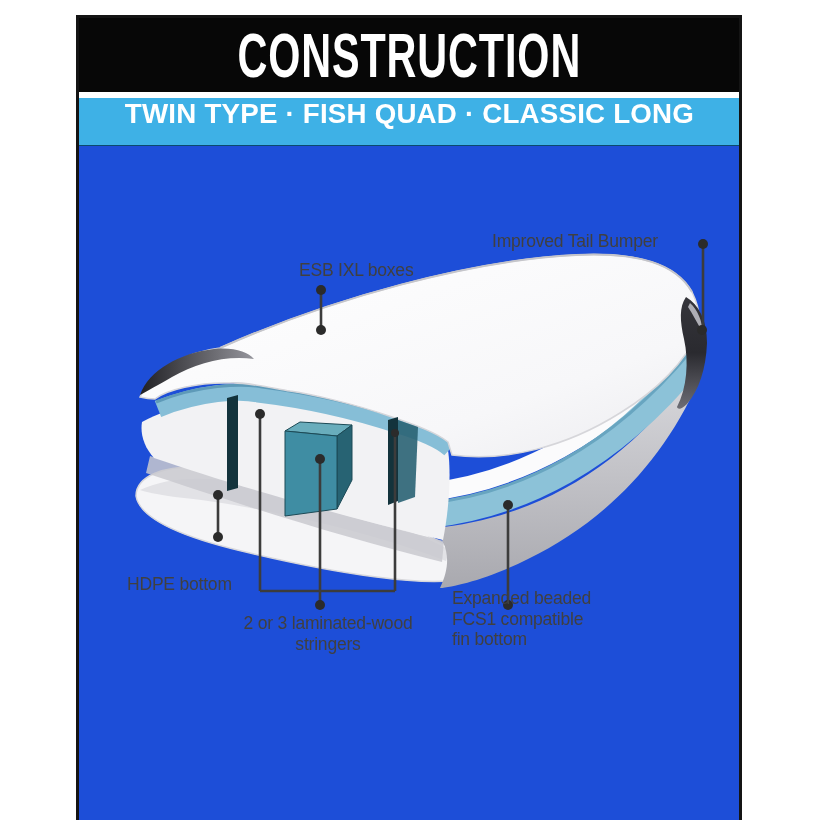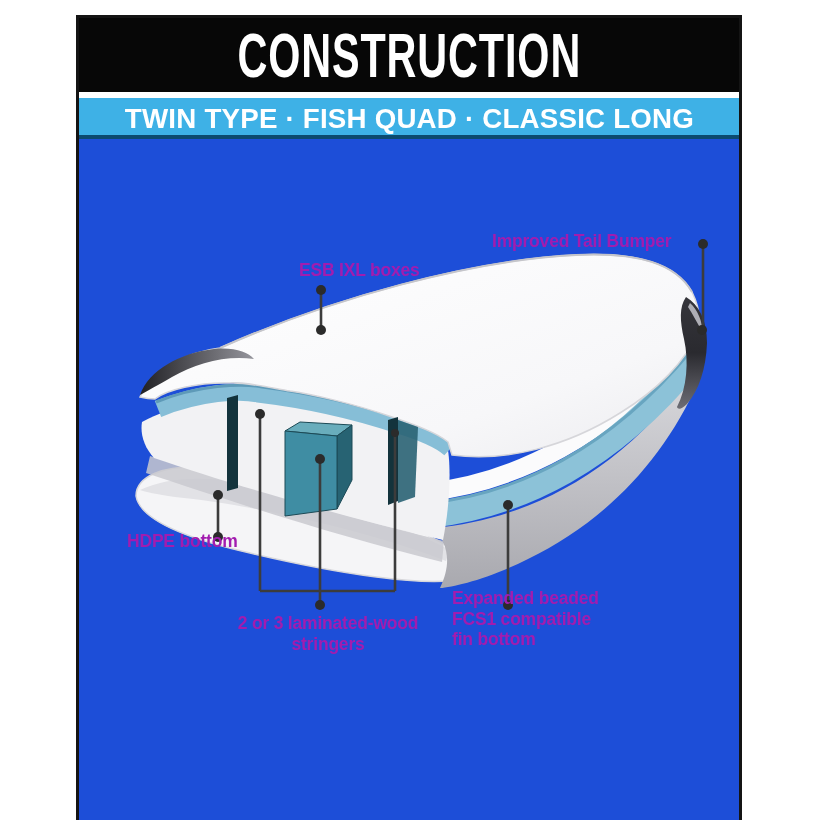--- a/index.html
+++ b/index.html
@@ -13,35 +13,35 @@
   }
   .black-bar {
     height:74px; background:#070707; display:flex; align-items:center; justify-content:center;
   }
   .title {
     color:#ffffff; font-size:47px; font-weight:bold; letter-spacing:1px;
     transform:scaleY(1.32) scaleX(0.88); white-space:nowrap;
   }
   .bar-gap { height:6px; background:#ffffff; }
   .blue-bar {
-    height:41px; background:#3eb1e6; border-bottom:4px solid #0c4a6e; box-sizing:border-box;
-    display:flex; align-items:flex-end; justify-content:center;
+    height:48px; background:#3eb1e6; border-bottom:1px solid #0c4a6e; box-sizing:border-box;
+    display:flex; align-items:flex-start; justify-content:center;
   }
   .subtitle {
     color:#ffffff; font-size:28px; font-weight:bold; letter-spacing:0.2px;
     transform:scaleX(0.99); white-space:nowrap;
   }
   svg.board { position:absolute; left:0; top:0; z-index:2; pointer-events:none; }
   .lbl {
-    position:absolute; z-index:3; font-weight:bold; color:#a21caf;
+    position:absolute; z-index:3; font-weight:normal; color:#404040;
     font-size:17.5px; line-height:20.5px; white-space:nowrap; letter-spacing:-0.2px;
   }
   .lbl-esb       { left:299px; top:260px; }
   .lbl-tail      { left:492px; top:231px; }
-  .lbl-hdpe      { left:127px; top:531px; }
+  .lbl-hdpe      { left:127px; top:574px; }
   .lbl-stringers { left:225px; top:613px; width:206px; text-align:center; }
   .lbl-fin       { left:452px; top:588px; text-align:left; }
 </style>
 </head>
 <body>
 
 <div class="frame">
   <div class="black-bar">
     <div class="title">CONSTRUCTION</div>
   </div>

